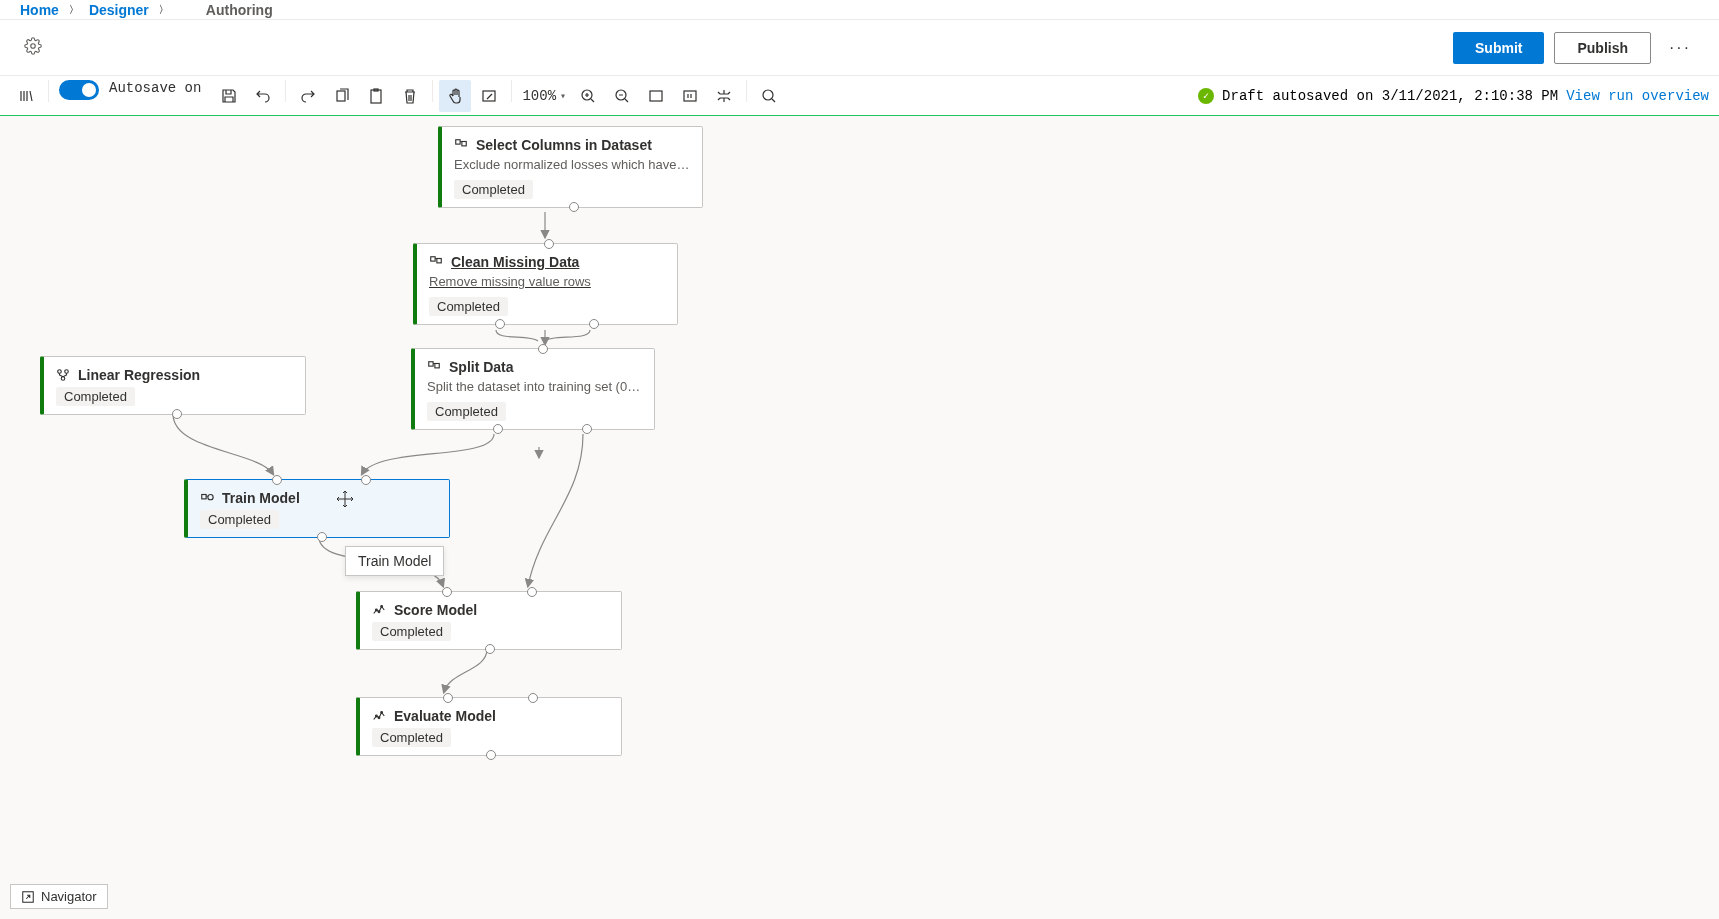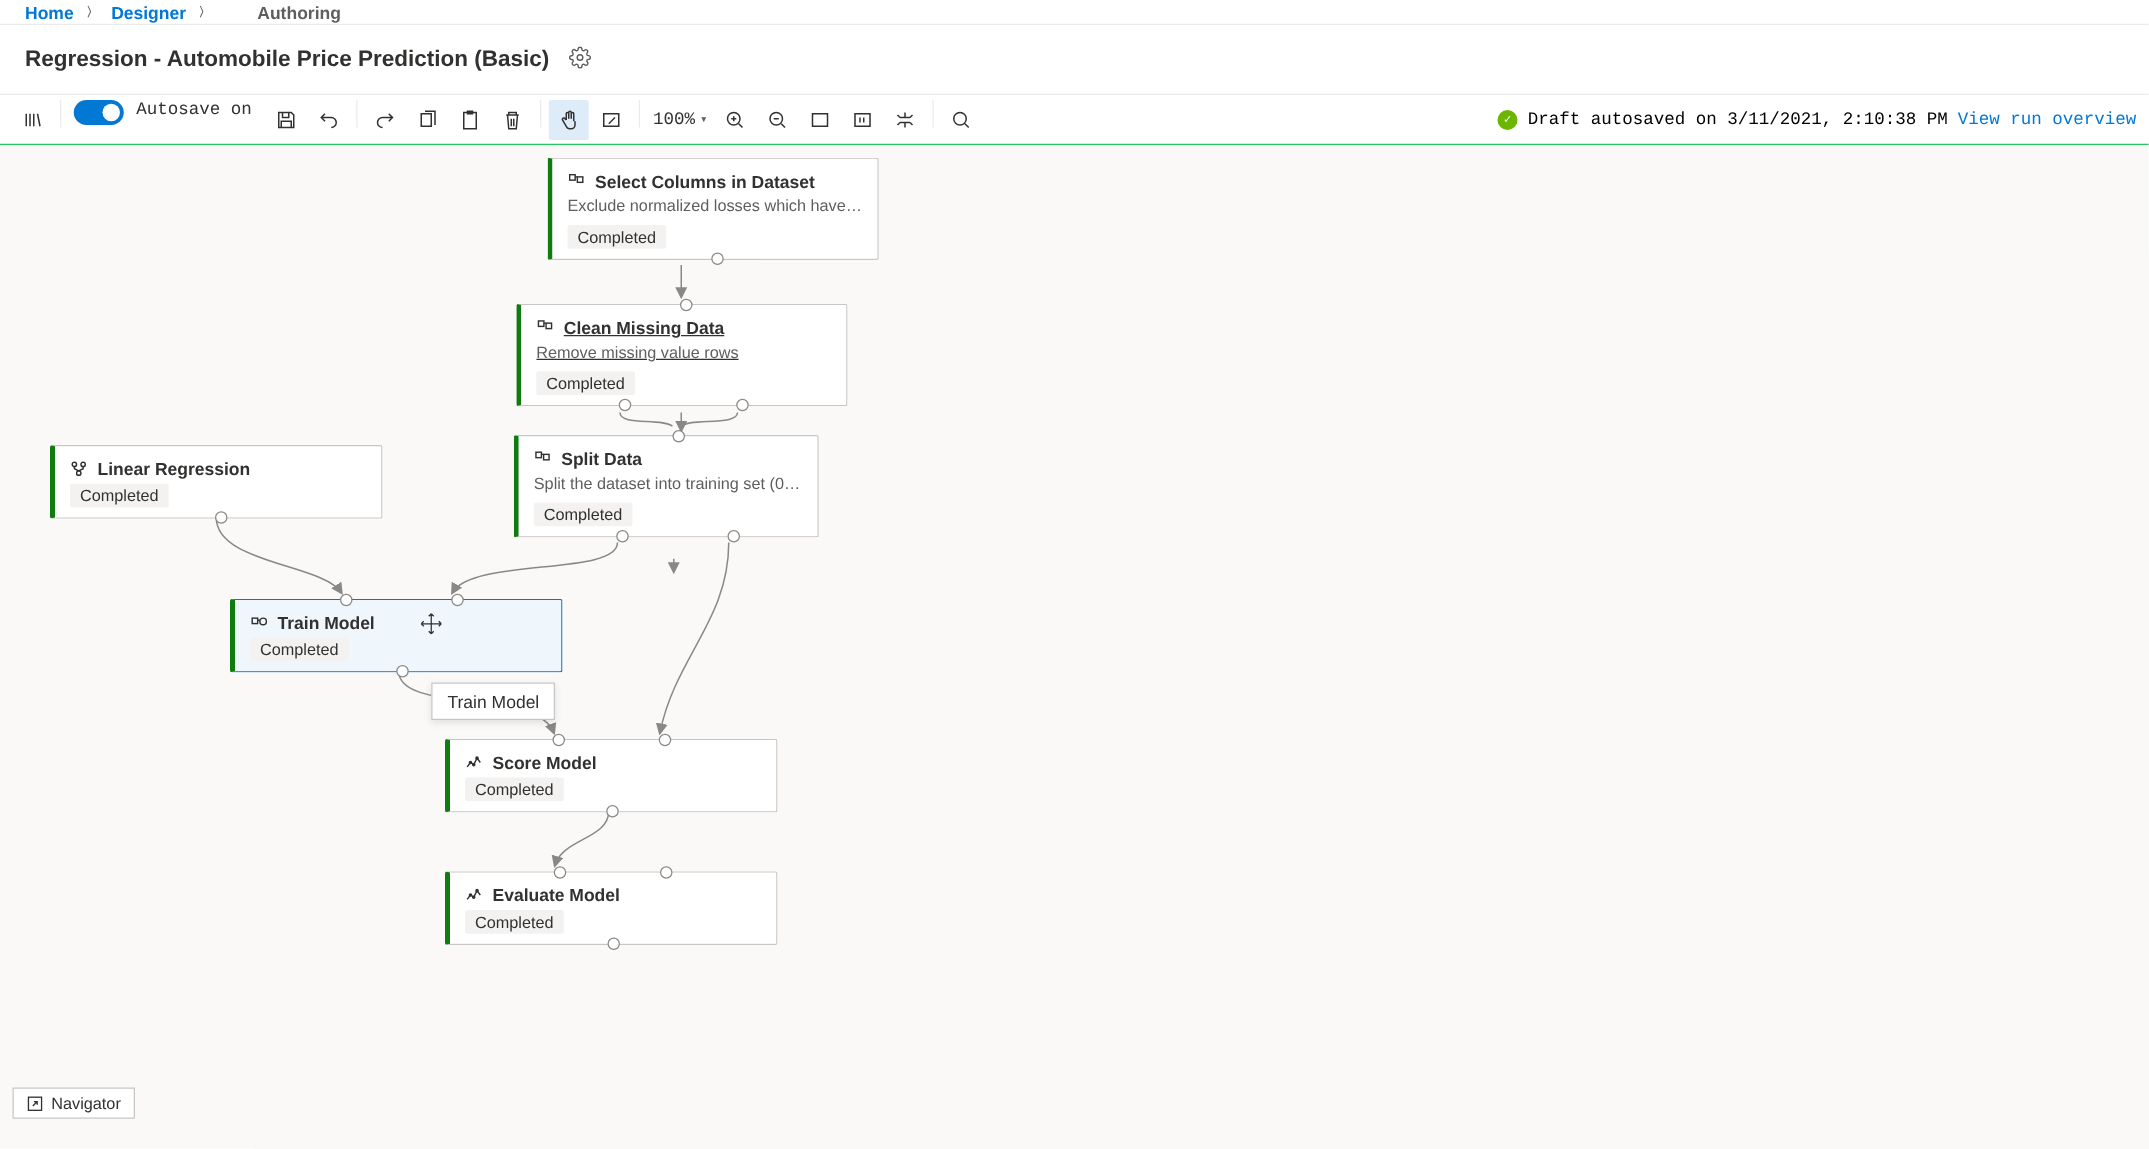--- a/index.html
+++ b/index.html
@@ -132,47 +132,51 @@
   position: absolute; width: 10px; height: 10px;
   background: #fff; border: 1px solid #8a8886;
   border-radius: 50%;
 }
 .tooltip {
   position: absolute; background: #fff;
   border: 1px solid #c8c6c4; padding: 6px 12px;
   font-size: 14px; box-shadow: 0 2px 6px rgba(0,0,0,0.1);
 }
 .navigator-btn {
-  position: absolute; bottom: 24px; left: 10px;
+  position: absolute; bottom: 10px; left: 10px;
   background: #fff; border: 1px solid #c8c6c4;
   padding: 4px 10px; font-size: 13px;
   display: flex; align-items: center; gap: 6px;
   cursor: pointer;
 }
 </style>
 </head>
 <body>
 
 <div class="breadcrumb">
   <a href="#">Home</a>
   <span class="sep">〉</span>
   <a href="#">Designer</a>
   <span class="sep">〉</span>
   <span class="current">Authoring</span>
 </div>
 
 <div class="header">
   <div class="header-left">
-    <h1 class="page-title">Regression - Automobile Price Prediction (Basic)</h1>
     <button class="gear-btn">
       <svg width="18" height="18" viewBox="0 0 24 24" fill="none" stroke="currentColor" stroke-width="1.5">
           <circle cx="12" cy="12" r="3"></circle>
           <path d="M19.4 15a1.65 1.65 0 0 0 .33 1.82l.06.06a2 2 0 1 1-2.83 2.83l-.06-.06a1.65 1.65 0 0 0-1.82-.33 1.65 1.65 0 0 0-1 1.51V21a2 2 0 0 1-4 0v-.09A1.65 1.65 0 0 0 9 19.4a1.65 1.65 0 0 0-1.82.33l-.06.06a2 2 0 1 1-2.83-2.83l.06-.06a1.65 1.65 0 0 0 .33-1.82 1.65 1.65 0 0 0-1.51-1H3a2 2 0 0 1 0-4h.09A1.65 1.65 0 0 0 4.6 9a1.65 1.65 0 0 0-.33-1.82l-.06-.06a2 2 0 1 1 2.83-2.83l.06.06a1.65 1.65 0 0 0 1.82.33H9a1.65 1.65 0 0 0 1-1.51V3a2 2 0 0 1 4 0v.09a1.65 1.65 0 0 0 1 1.51 1.65 1.65 0 0 0 1.82-.33l.06-.06a2 2 0 1 1 2.83 2.83l-.06.06a1.65 1.65 0 0 0-.33 1.82V9a1.65 1.65 0 0 0 1.51 1H21a2 2 0 0 1 0 4h-.09a1.65 1.65 0 0 0-1.51 1z"></path>
         </svg>
     </button>
+  </div>
+  <div class="header-right">
+    <button class="btn-primary">Submit</button>
+    <button class="btn-secondary">Publish</button>
+    <button class="more-btn">···</button>
   </div>
 </div>
 
 <div class="toolbar">
   <button class="tool-btn">
     <svg width="16" height="16" viewBox="0 0 16 16" stroke="currentColor" fill="none" stroke-width="1.2">
         <path d="M3 3v10M6 3v10M9 3v10M12 3l2 10"></path>
       </svg>
   </button>
   <div class="tool-sep"></div>

